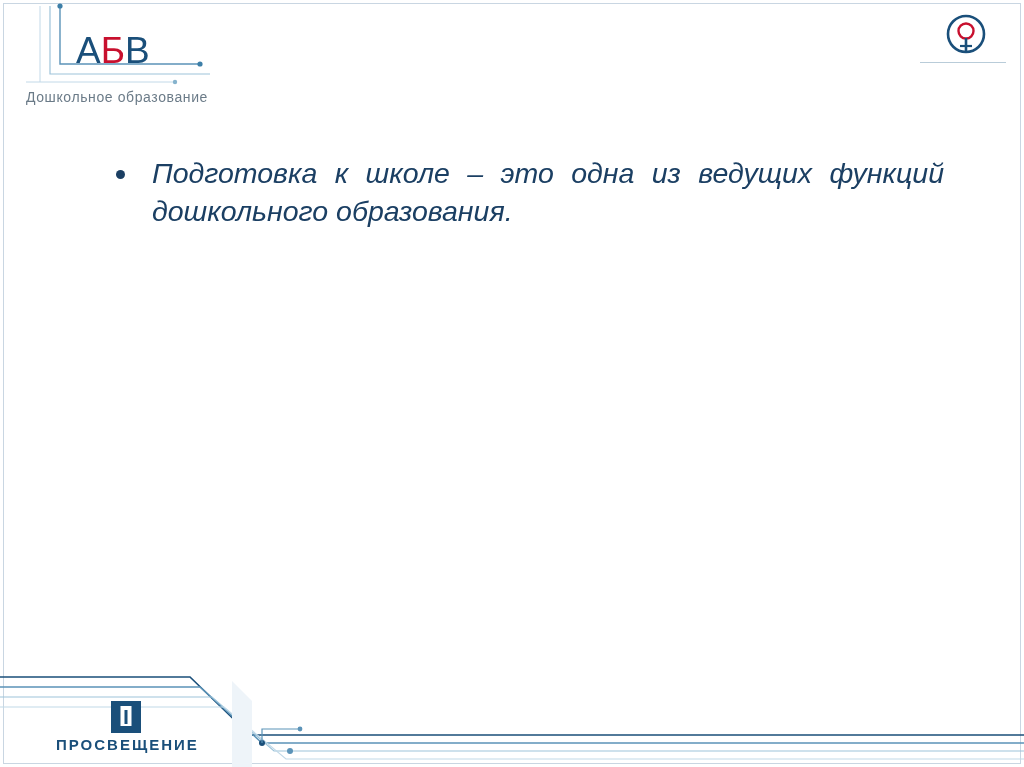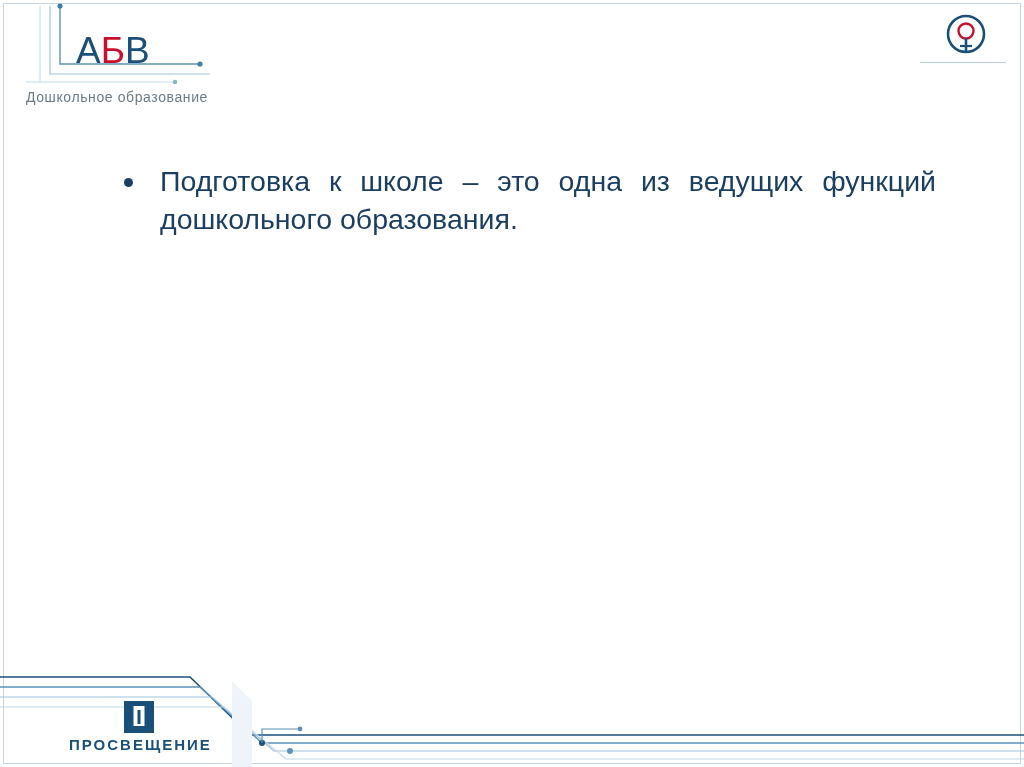--- a/index.html
+++ b/index.html
@@ -92,22 +92,23 @@
   
   .content {
     position: absolute;
     left: 104px;
     top: 155px;
     width: 840px;
   }
 
   ul.bullets {
     list-style: none;
-    margin: 8px;
+    margin: 0;
     padding: 0;
+    font-style: italic;
   }
 
   ul.bullets > li {
     position: relative;
     padding-left: 48px;
     color: #1b3f63;
     font-size: 28.5px;
     line-height: 1.33;
     text-align: justify;
     margin-bottom: 0;
@@ -135,21 +136,21 @@
   .footer {
     position: absolute;
     left: 0;
     bottom: 0;
     width: 1024px;
     height: 110px;
   }
 
   .prosv-logo {
     position: absolute;
-    left: 69px;
+    left: 56px;
     bottom: 14px;
     width: 140px;
     text-align: left;
   }
   .prosv-mark {
     width: 30px;
     height: 32px;
     margin: 0 auto 3px auto;
     background: #1a4f7a;
     position: relative;

